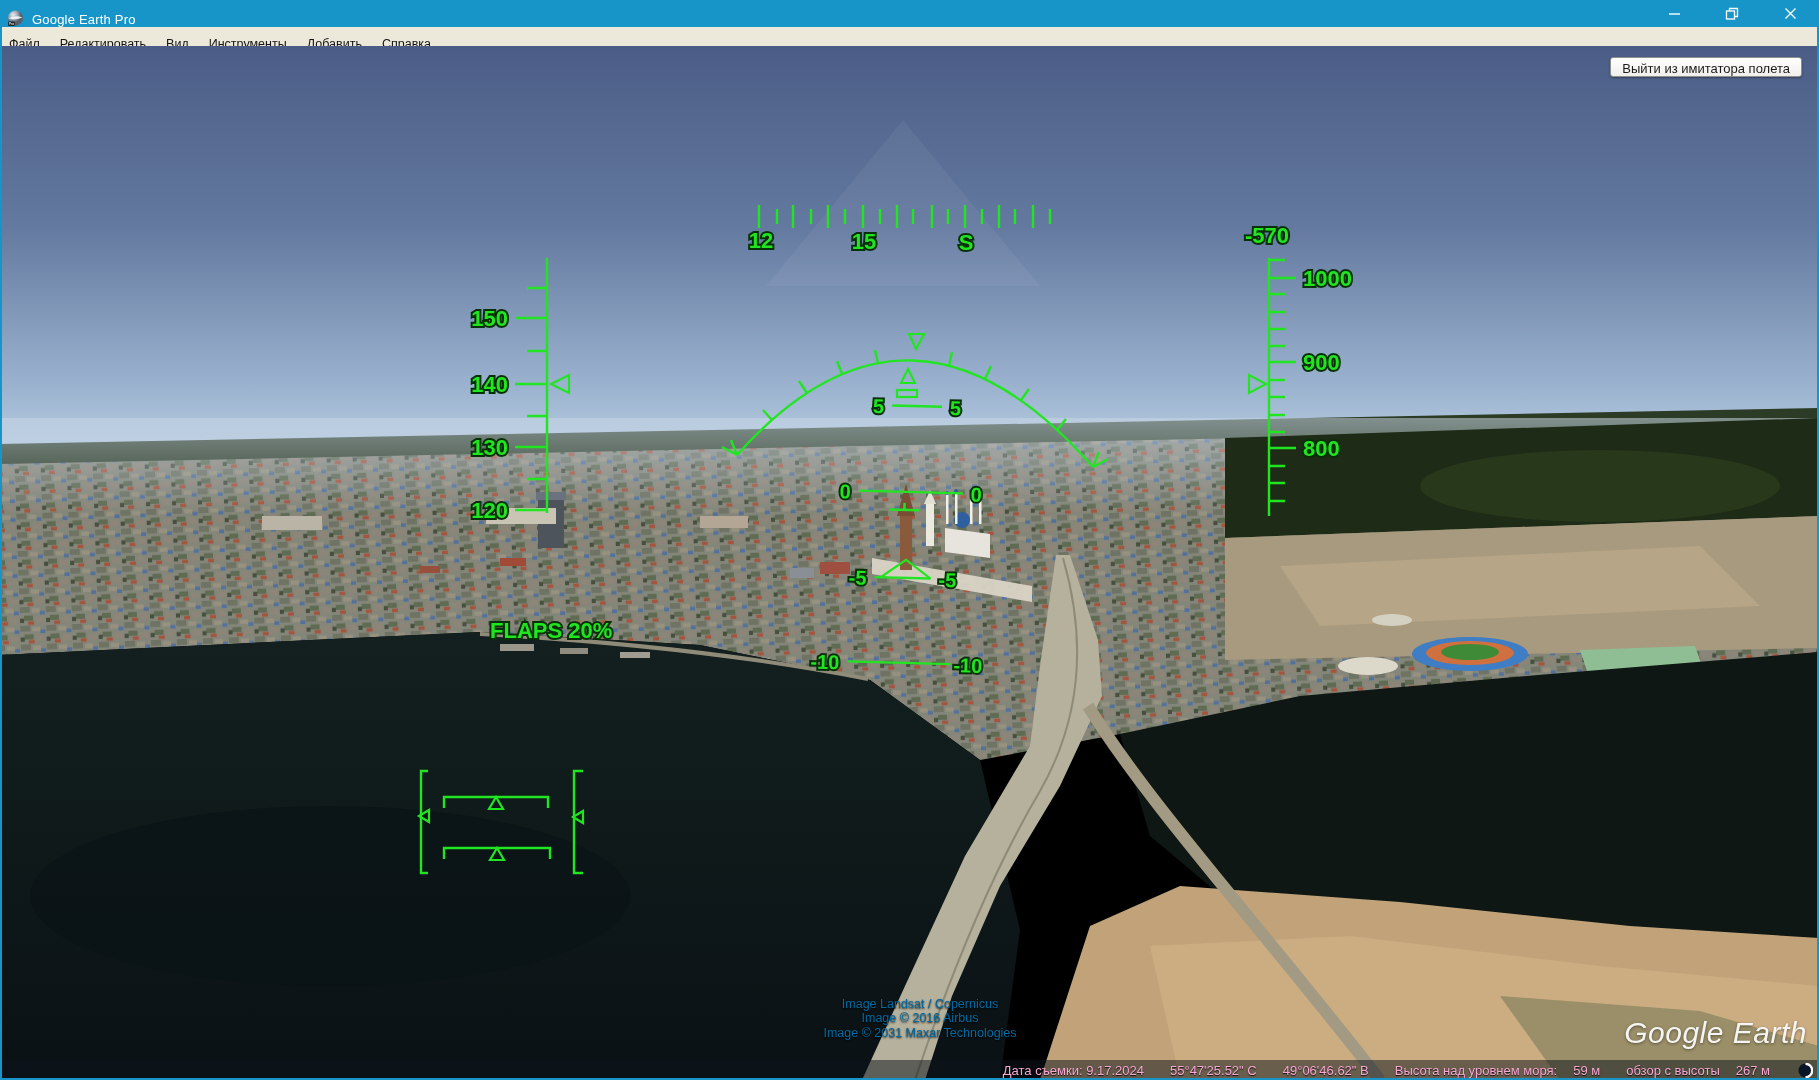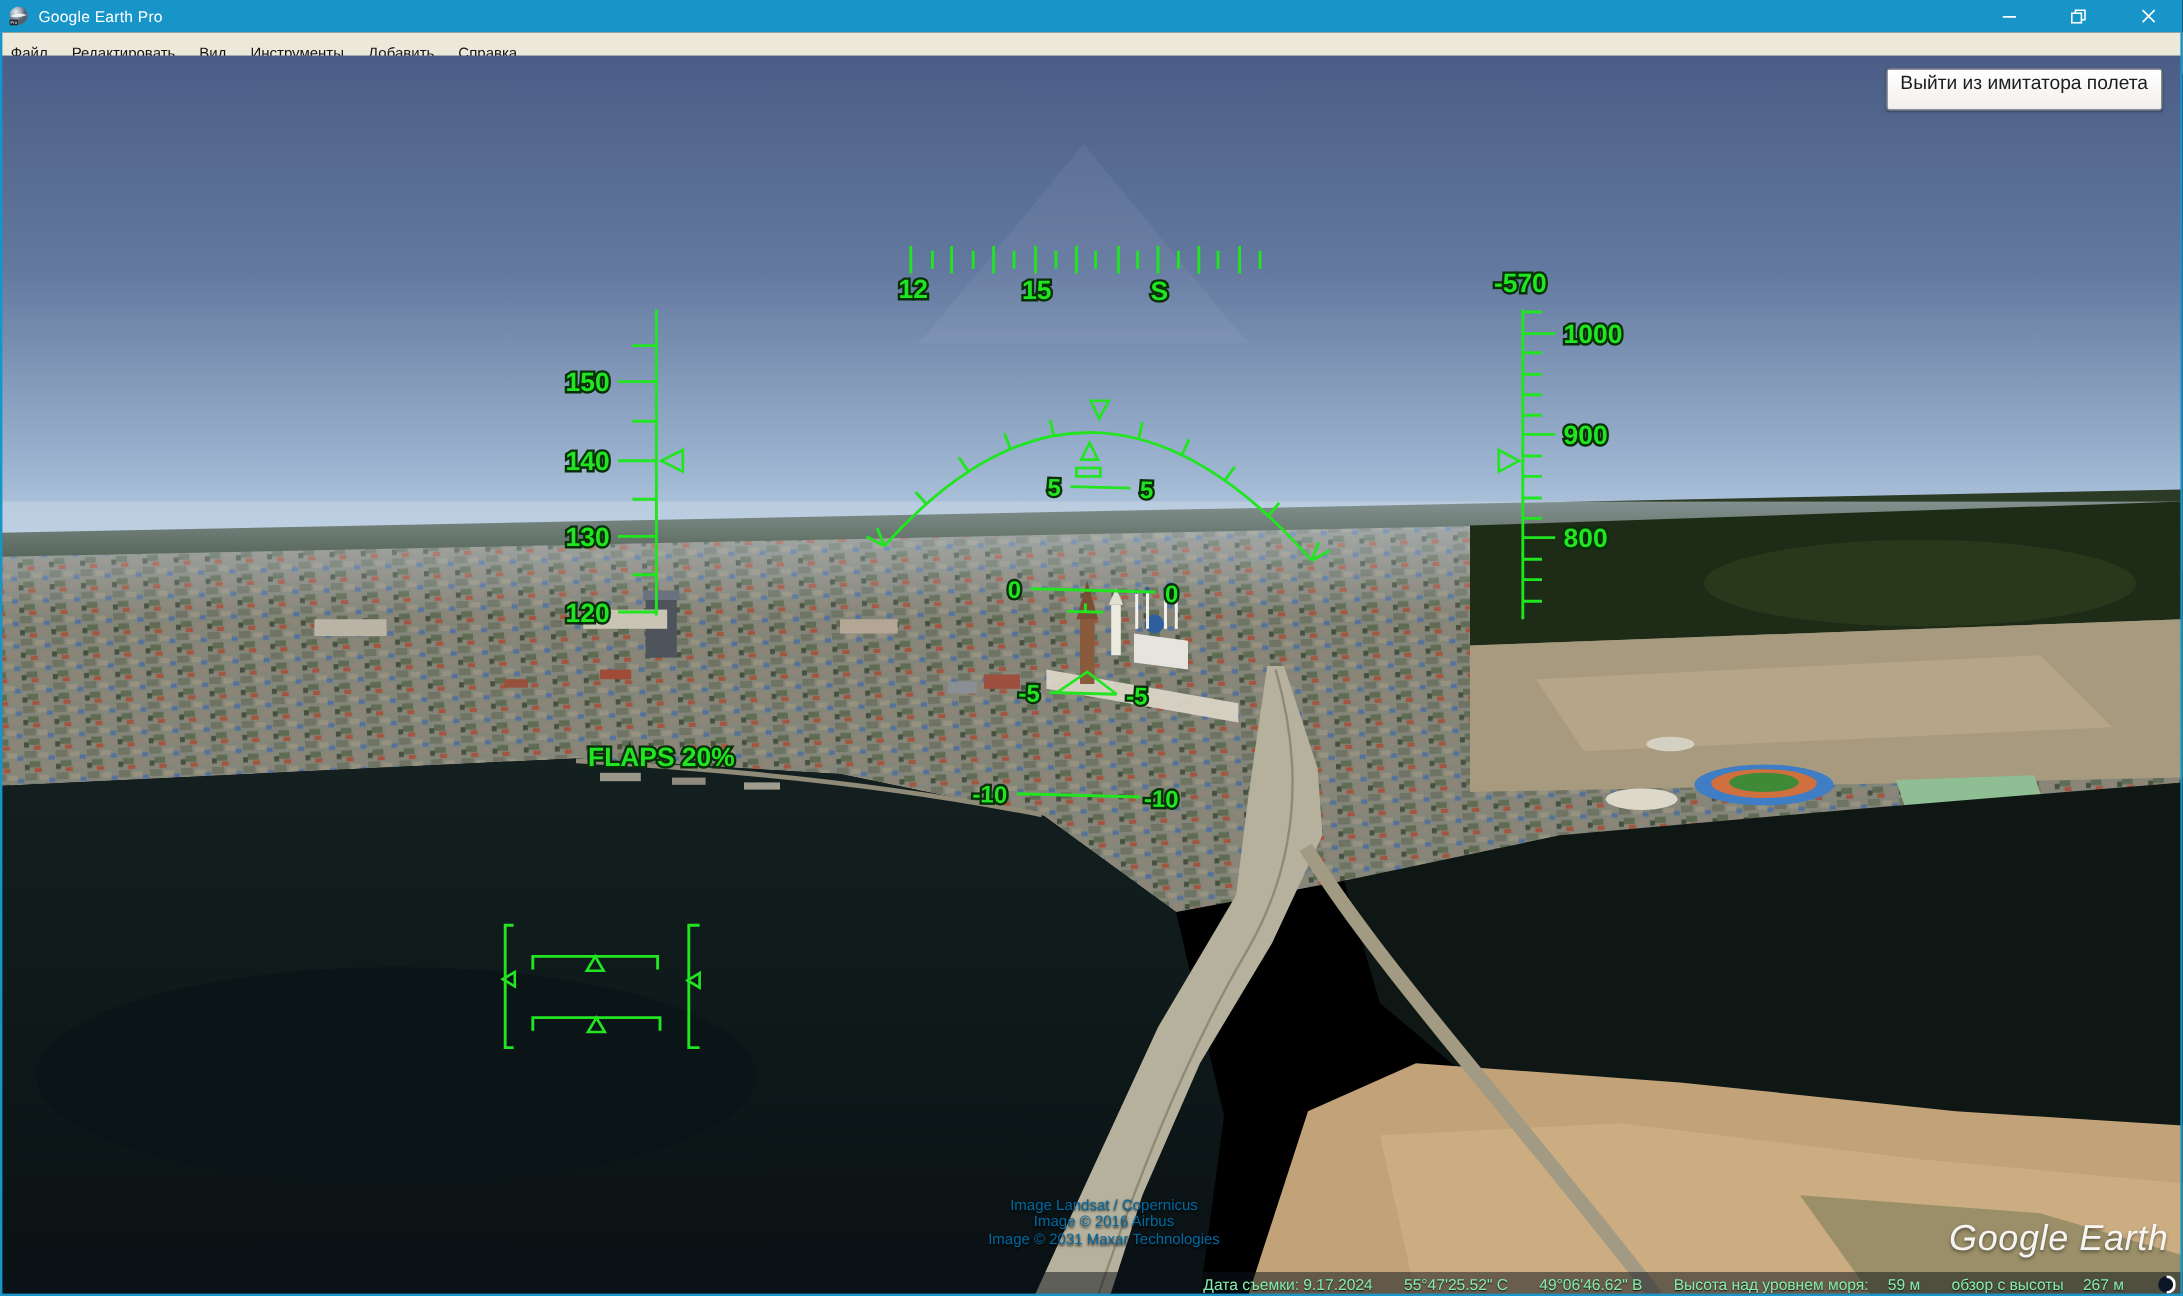--- a/index.html
+++ b/index.html
@@ -1,20 +1,20 @@
 <!DOCTYPE html>
 <html style="--titlebar-bg: #1795c9; --menubar-bg: #ece9da; --hud-green: #22e522; --sky-top: #4b5d86; --sky-horizon: #c6d8ea;"><head>
 <meta charset="utf-8">
 <style>
   html,body{margin:0;padding:0;background:#000;}
   .app{position:relative;width:1819px;height:1080px;overflow:hidden;
        font-family:"Liberation Sans",sans-serif; -webkit-font-smoothing:antialiased;}
   
   .titlebar{position:absolute;left:0;top:0;width:100%;height:27px;
-            background:var(--titlebar-bg,#1795c9);display:flex;align-items:center;}
+            background:var(--titlebar-bg,#1795c9);display:flex;align-items:flex-end;}
   .titlebar .app-icon{margin-left:7px;width:17px;height:17px;flex:0 0 auto;}
   .titlebar .title{color:#fff;font-size:13px;margin-left:8px;letter-spacing:.2px;}
   .win-controls{position:absolute;right:0;top:0;height:27px;display:flex;}
   .win-btn{width:58px;height:27px;display:flex;align-items:center;justify-content:center;cursor:default;}
   
   .menubar{position:absolute;left:0;top:27px;width:100%;height:35px;
            background:var(--menubar-bg,#ece9da);display:flex;align-items:center;
            font-size:12.5px;color:#141414;}
   .menu-item{padding:1px 10px 2px 10px;}
   .menu-item:first-child{padding-left:9px;}
@@ -22,34 +22,34 @@
   
   .viewport{position:absolute;left:0;top:46px;width:1819px;height:1034px;overflow:hidden;}
   .viewport > svg.scene{position:absolute;left:0;top:0;}
   .hud-svg{position:absolute;left:0;top:0;pointer-events:none;}
   .hud-line{stroke:var(--hud-green,#22e522);stroke-width:2.4;fill:none;}
   .hud-shape{stroke:var(--hud-green,#22e522);stroke-width:2.2;fill:none;}
   .hud-label{font-family:"Liberation Sans",sans-serif;font-weight:bold;font-size:22px;
              fill:var(--hud-green,#22e522);stroke:#083008;stroke-width:4px;paint-order:stroke;}
   .hud-label.small{font-size:20px;}
   
-  .exit-btn{position:absolute;top:11px;right:17px;padding:3px 11px 12px 11px;
-            font-size:16px;color:#1b1b1b;background:linear-gradient(#ffffff,#f1efec);
+  .exit-btn{position:absolute;top:11px;right:17px;padding:3px 11px 0 11px;
+            font-size:13px;color:#1b1b1b;background:linear-gradient(#ffffff,#f1efec);
             border:1px solid #8f8f8f;border-radius:3px;box-shadow:0 1px 2px rgba(0,0,0,.35);}
   
   .attribution{position:absolute;left:760px;bottom:40px;width:320px;text-align:center;
                color:#0369a1;font-size:12.5px;line-height:14.5px;
                text-shadow:0 1px 2px rgba(0,0,0,.9);}
   .ge-logo{position:absolute;right:12px;bottom:30px;font-size:30px;color:rgba(255,255,255,.93);
            letter-spacing:.5px;text-shadow:0 1px 3px rgba(0,0,0,.45);font-style:italic;}
   
   .statusbar{position:absolute;left:0;bottom:0;width:100%;height:20px;
              background:rgba(13,19,27,.52);display:flex;align-items:center;
              justify-content:flex-end;gap:26px;padding-right:6px;box-sizing:border-box;
-             color:#86efac;font-size:13px;text-shadow:0 1px 1px rgba(0,0,0,.85);white-space:nowrap;}
+             color:#f9a8d4;font-size:13px;text-shadow:0 1px 1px rgba(0,0,0,.85);white-space:nowrap;}
   .statusbar .pair{display:flex;gap:16px;}
   .statusbar .spinner{width:15px;height:15px;margin-left:2px;flex:0 0 auto;}
   
   .edge{position:absolute;background:var(--titlebar-bg,#1795c9);z-index:40;}
   .edge.l{left:0;top:27px;width:2px;height:1053px;}
   .edge.r{right:0;top:27px;width:2px;height:1053px;}
   .edge.b{left:0;bottom:0;width:100%;height:2px;}
 </style>
 </head>
 <body>

